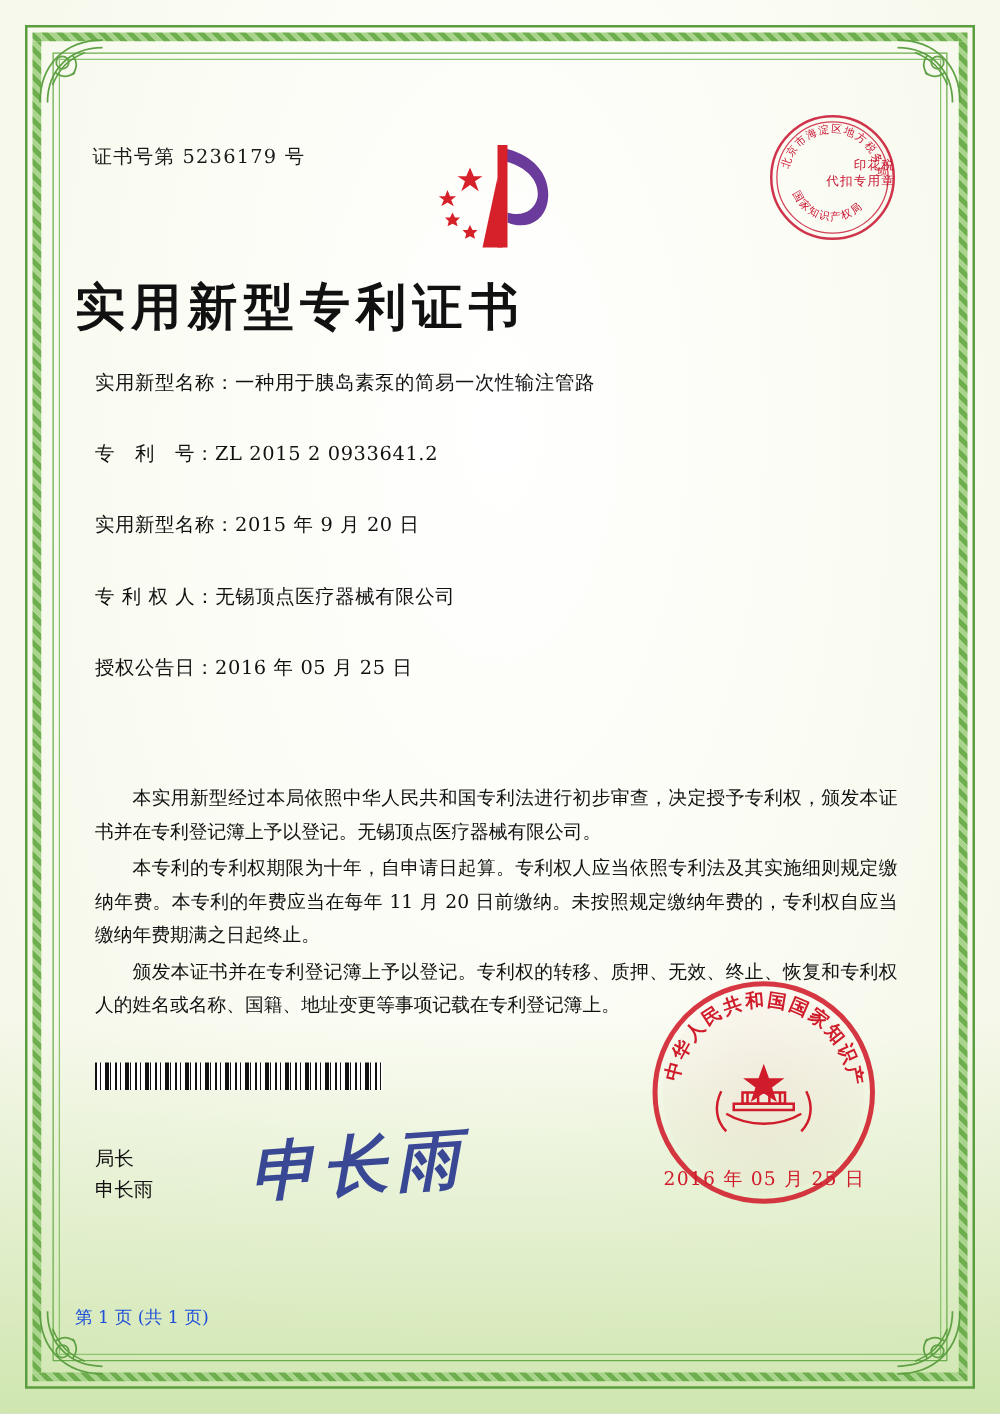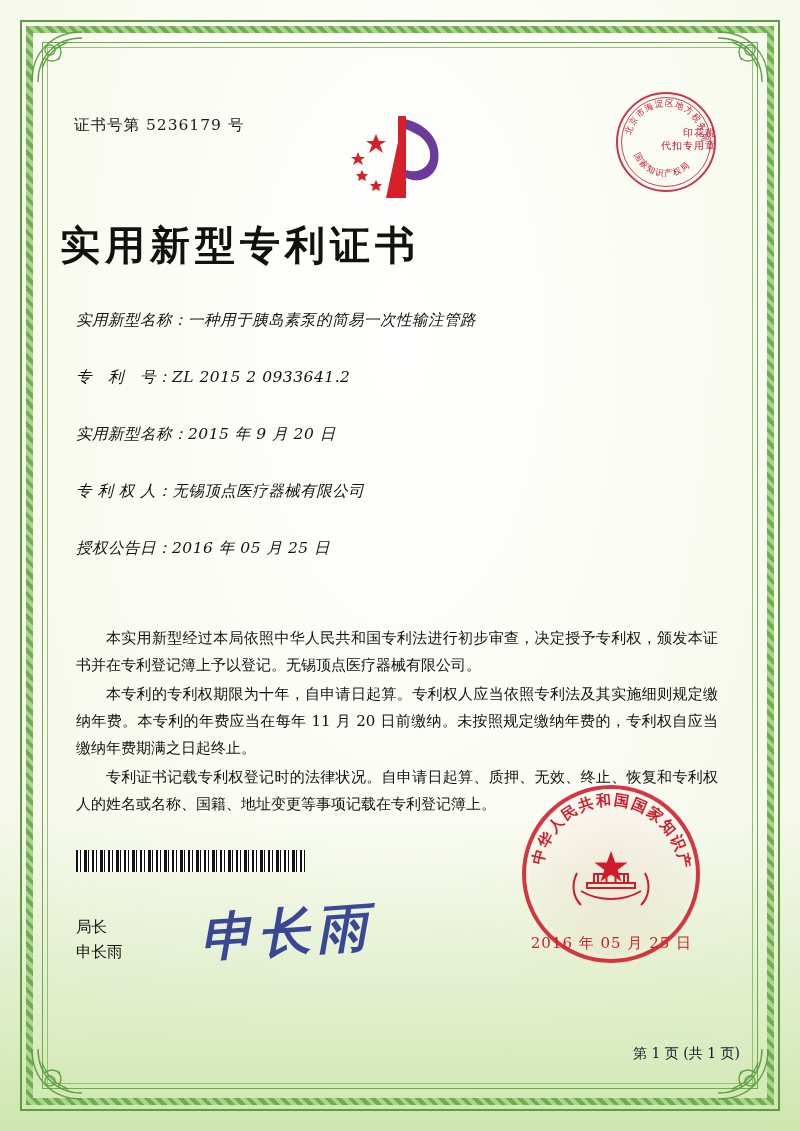--- a/index.html
+++ b/index.html
@@ -130,22 +130,21 @@
     font-size: 40px;
     font-weight: bold;
     letter-spacing: 5px;
     color: #111;
     font-family: "DejaVu Serif", "Liberation Serif", serif;
   }
   .fields {
     position: absolute;
     left: 16px;
     right: 10px;
-    top: 250px;
-    font-style: italic;
+    top: 236px;
   }
   .field {
     font-size: 15.5px;
     color: #111;
     margin-bottom: 36px;
     font-family: "DejaVu Serif", "Liberation Serif", serif;
     white-space: nowrap;
   }
   .field .lbl { letter-spacing: 0.5px; }
   .field .val { letter-spacing: 0.5px; }
@@ -227,23 +226,23 @@
     color: #d01b2a;
     font-size: 15px;
     letter-spacing: 1px;
     font-family: "DejaVu Serif", "Liberation Serif", serif;
   }
   .footer {
     position: absolute;
     left: 0;
     right: 0;
     bottom: 8px;
-    text-align: right;
+    text-align: left;
     font-size: 14px;
-    color: #0f172a;
+    color: #1d4ed8;
     font-family: "DejaVu Serif", "Liberation Serif", serif;
   }
 </style>
 </head>
 <body>
 
 <div class="page">
   <div class="paper-tint"></div>
   <div class="paper-tint lower"></div>
 
@@ -346,21 +345,21 @@
         <span class="lbl">专 利 权 人：</span><span class="val">无锡顶点医疗器械有限公司</span>
       </div>
       <div class="field">
         <span class="lbl">授权公告日：</span><span class="val">2016 年 05 月 25 日</span>
       </div>
     </div>
 
     <div class="paras">
       <p>本实用新型经过本局依照中华人民共和国专利法进行初步审查，决定授予专利权，颁发本证书并在专利登记簿上予以登记。无锡顶点医疗器械有限公司。</p>
       <p>本专利的专利权期限为十年，自申请日起算。专利权人应当依照专利法及其实施细则规定缴纳年费。本专利的年费应当在每年 11 月 20 日前缴纳。未按照规定缴纳年费的，专利权自应当缴纳年费期满之日起终止。</p>
-      <p>专利证书记载专利权登记时的法律状况。自申请日起算、质押、无效、终止、恢复和专利权人的姓名或名称、国籍、地址变更等事项记载在专利登记簿上。</p>
+      <p>颁发本证书并在专利登记簿上予以登记。专利权的转移、质押、无效、终止、恢复和专利权人的姓名或名称、国籍、地址变更等事项记载在专利登记簿上。</p>
     </div>
 
     <div class="barcode"></div>
 
     <div class="sign-block">
       <div>局长</div>
       <div>申长雨</div>
     </div>
     <div class="signature">申长雨</div>
 

